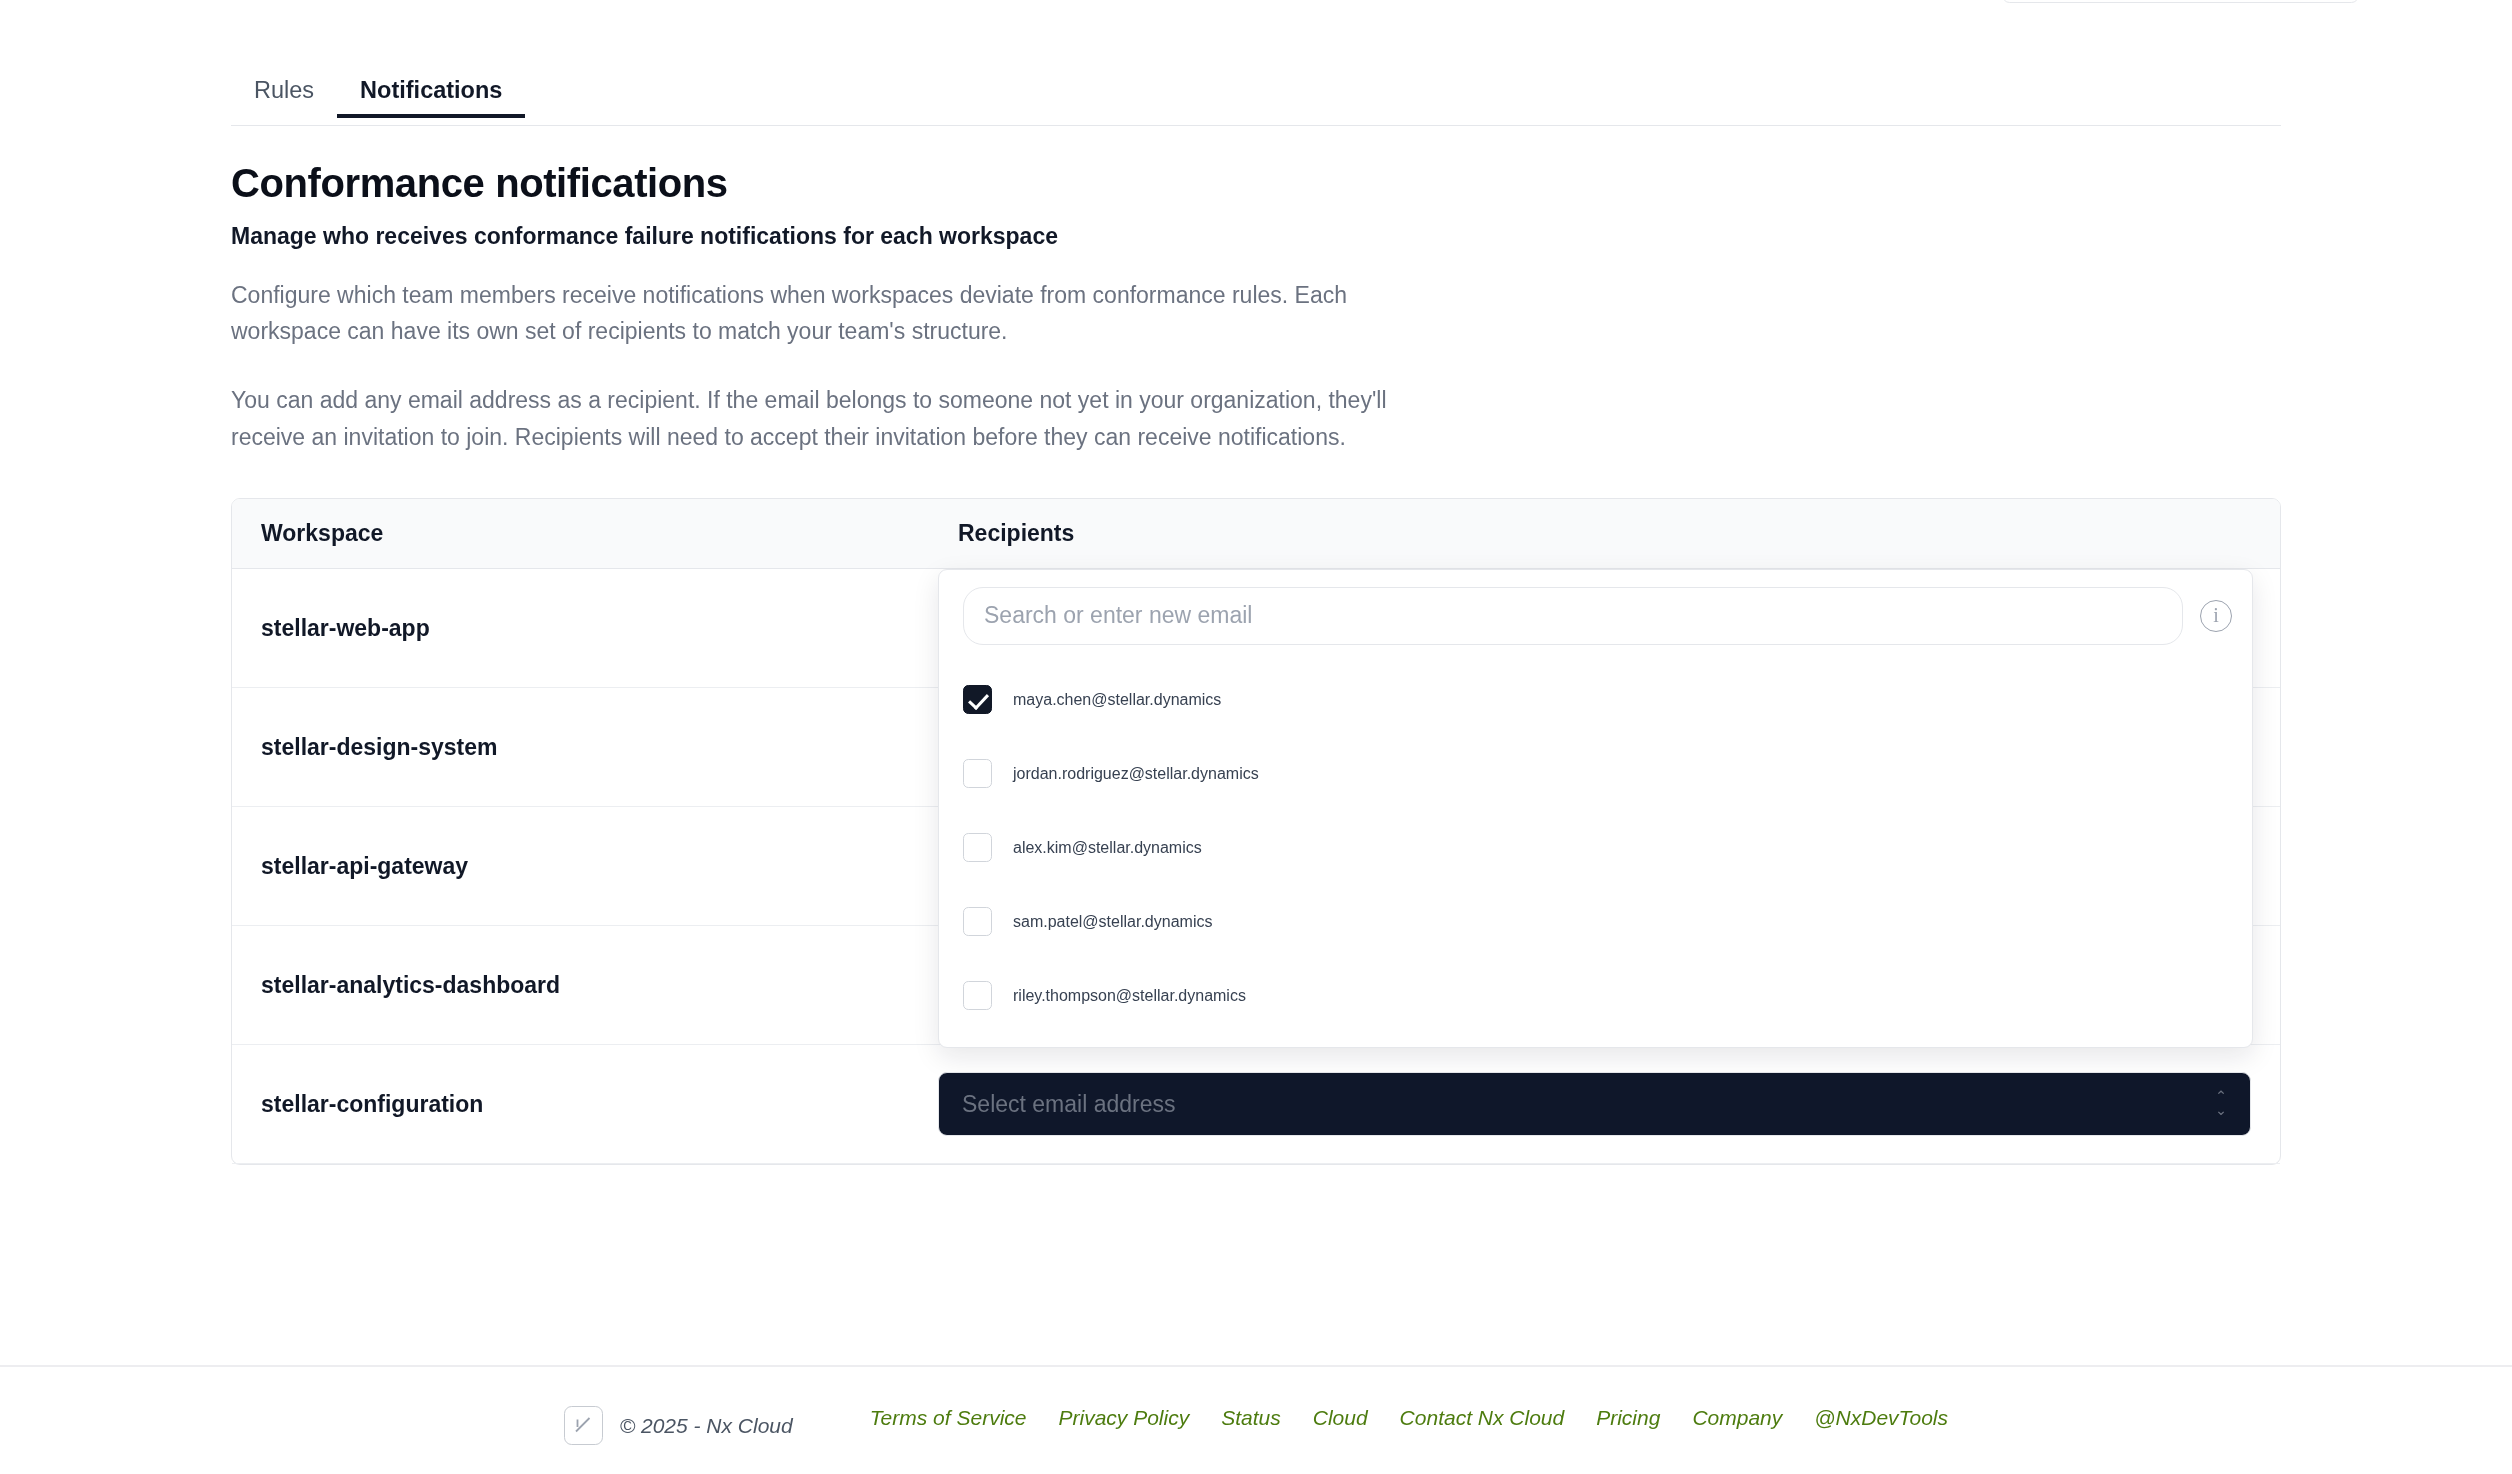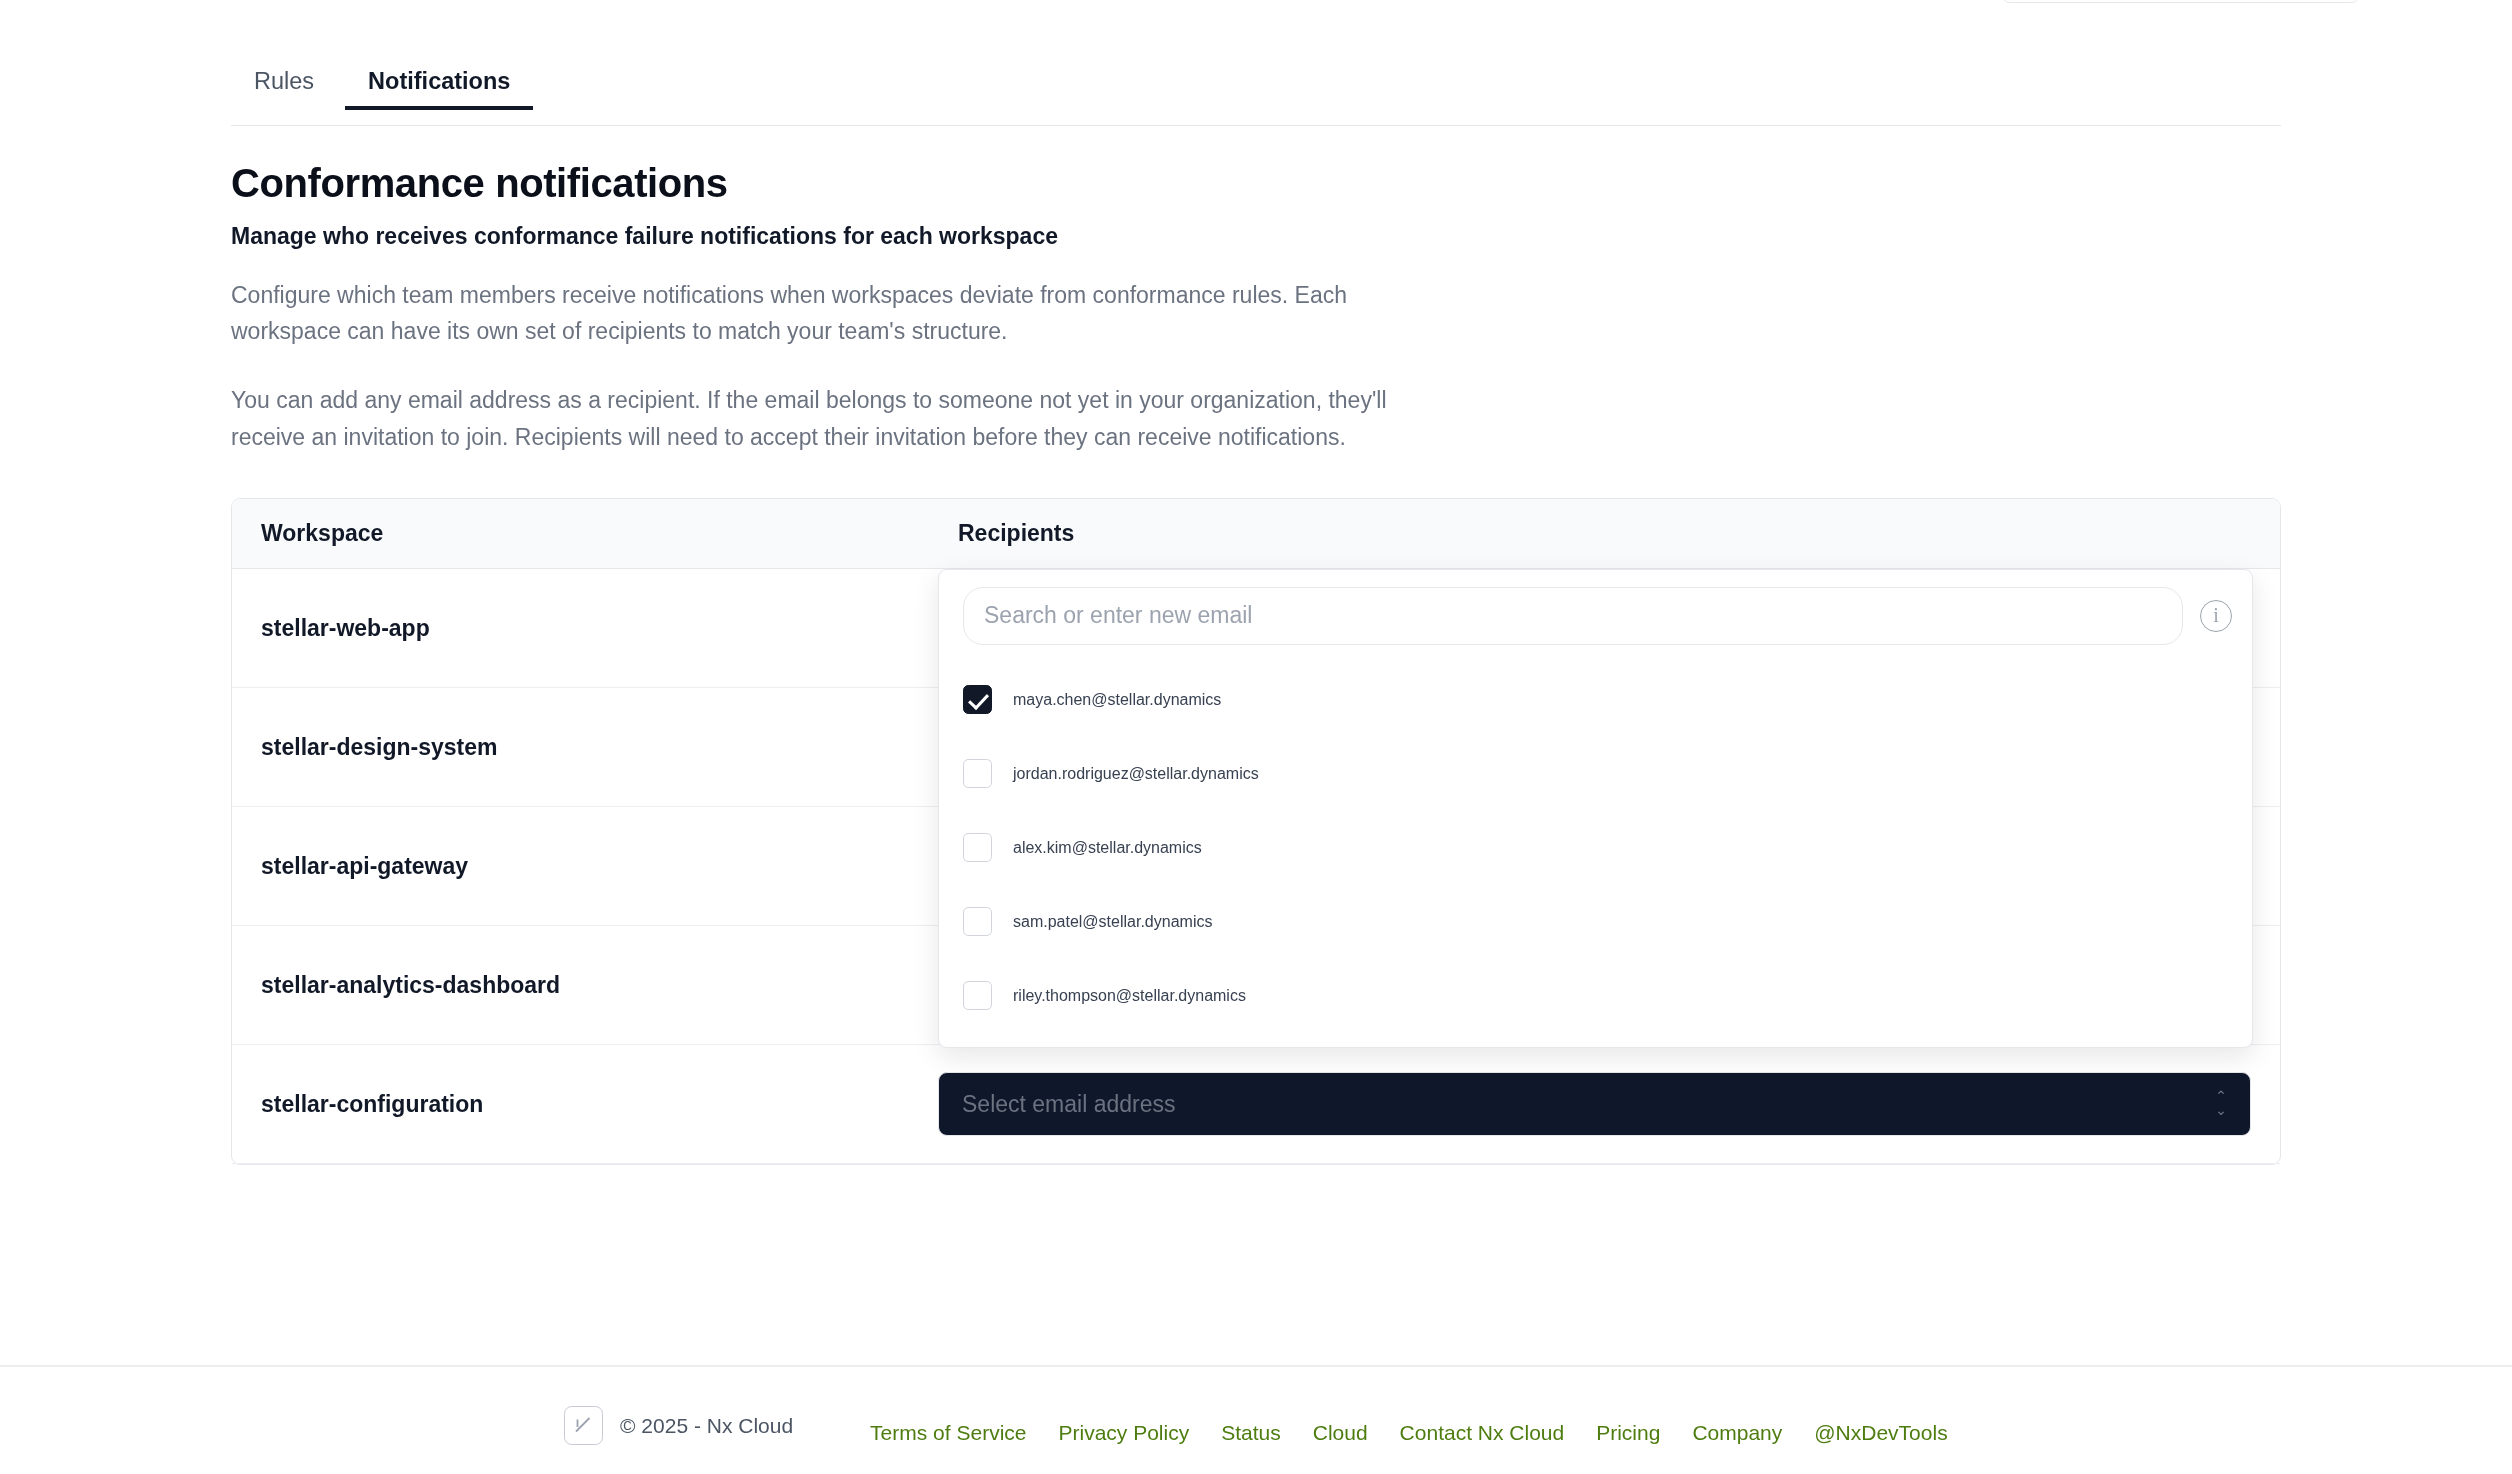--- a/index.html
+++ b/index.html
@@ -38,22 +38,22 @@
   .content {
     position: absolute;
     left: 231px;
     top: 70px;
     width: 2050px;
   }
 
   
   .tabs {
     display: flex;
-    align-items: flex-start;
-    gap: 8px;
+    align-items: center;
+    gap: 0px;
     border-bottom: 1.5px solid #e5e7eb;
     height: 56px;
   }
   .tab {
     padding: 0 23px 13.7px 23px;
     font-size: 23.5px;
     color: #4b5563;
     line-height: 1;
     cursor: pointer;
     background: none;
@@ -249,24 +249,25 @@
     top: 1365px;
     height: 1.5px;
     background: #ededf0;
   }
   .footer {
     position: absolute;
     left: 0;
     right: 0;
     top: 1406px;
     display: flex;
-    align-items: flex-end;
+    align-items: flex-start;
     justify-content: center;
     gap: 4px;
     font-size: 20.5px;
+    font-style: italic;
   }
   .fblock { display: flex; align-items: center; gap: 16.7px; }
   .nx-logo {
     width: 39px; height: 39px;
     border: 1.9px solid #c7cbd1;
     border-radius: 7.6px;
     display: flex; align-items: center; justify-content: center;
     color: #9ca3af;
   }
   .copyright { color: #4b5563; font-size: 21px; }

